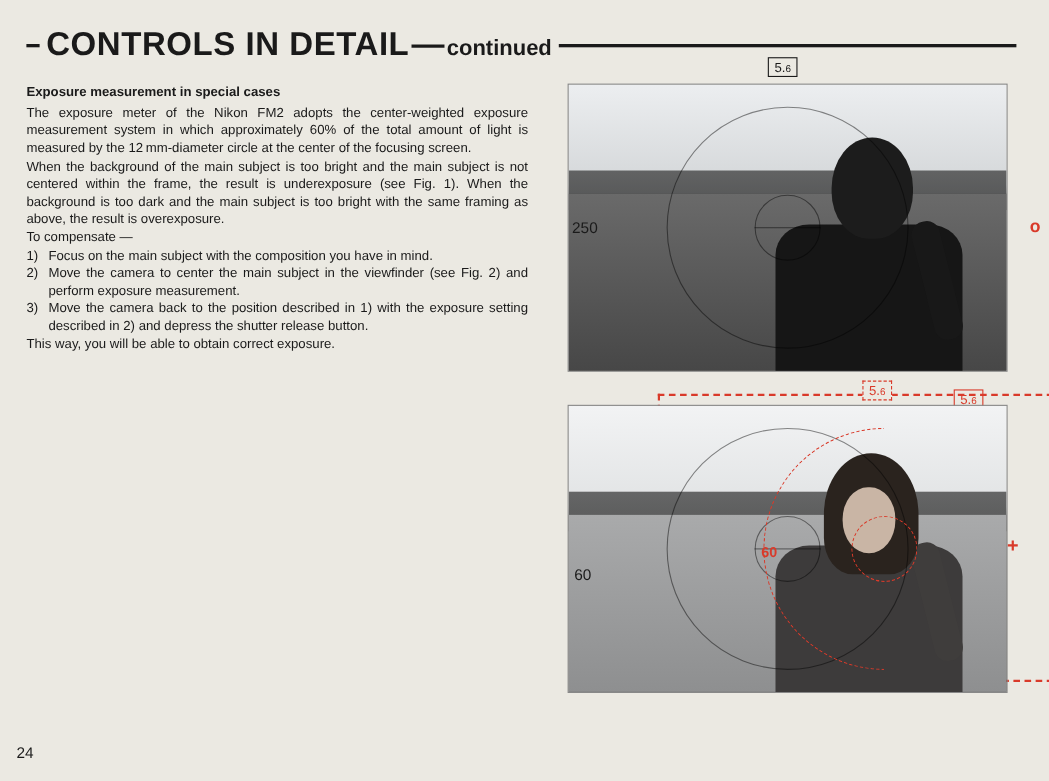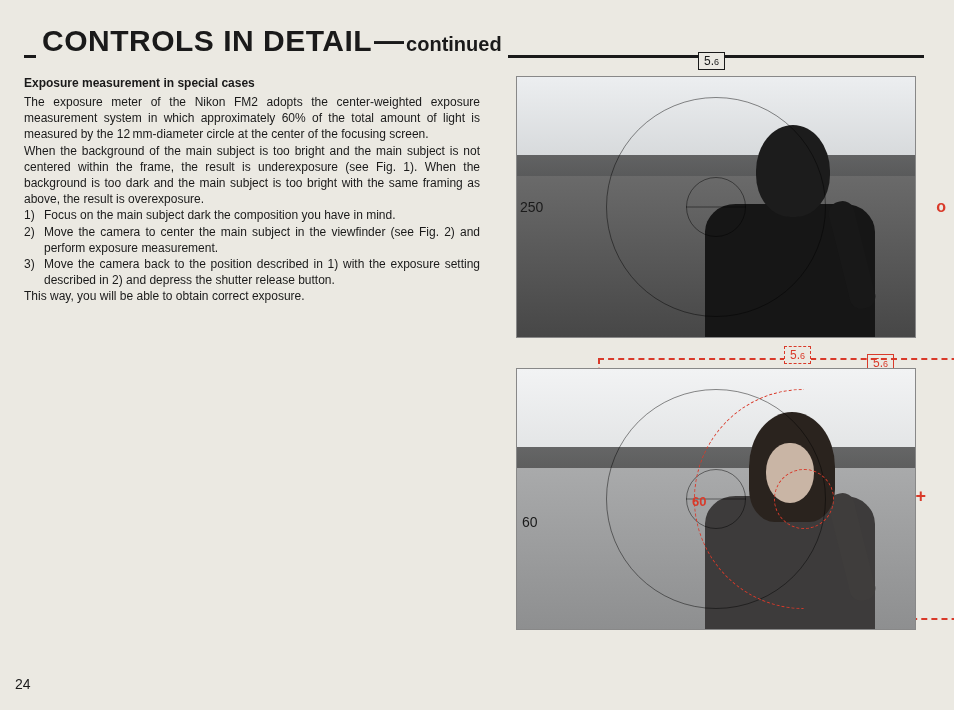--- a/index.html
+++ b/index.html
@@ -11,21 +11,21 @@
       position: relative;
       overflow: hidden;
     }
     .page {
       padding: 24px 30px 20px 24px;
       position: relative;
       height: 100%;
     }
     .header-rule {
       display: flex;
-      align-items: flex-end;
+      align-items: center;
       margin-bottom: 18px;
     }
     .rule-left {
       height: 3px;
       background: #1a1a1a;
       width: 12px;
       flex: 0 0 12px;
     }
     .title-block {
       display: flex;
@@ -191,23 +191,24 @@
     <div class="rule-right"></div>
   </div>
 
   <div class="content">
 
     <div class="left-col">
       <div class="subheading">Exposure measurement in special cases</div>
       <div class="body-text">
         <p>The exposure meter of the Nikon FM2 adopts the center-weighted exposure measurement system in which approximately 60% of the total amount of light is measured by the 12 mm-diameter circle at the center of the focusing screen.</p>
         <p>When the background of the main subject is too bright and the main subject is not centered within the frame, the result is underexposure (see Fig. 1). When the background is too dark and the main subject is too bright with the same framing as above, the result is overexposure.</p>
+        <p>To compensate —</p>
         <div class="list-item">
           <div class="list-num">1)</div>
-          <div class="list-body">Focus on the main subject dark the composition you have in mind.</div>
+          <div class="list-body">Focus on the main subject with the composition you have in mind.</div>
         </div>
         <div class="list-item">
           <div class="list-num">2)</div>
           <div class="list-body">Move the camera to center the main subject in the viewfinder (see Fig. 2) and perform exposure measurement.</div>
         </div>
         <div class="list-item">
           <div class="list-num">3)</div>
           <div class="list-body">Move the camera back to the position described in 1) with the exposure setting described in 2) and depress the shutter release button.</div>
         </div>
         <p>This way, you will be able to obtain correct exposure.</p>

